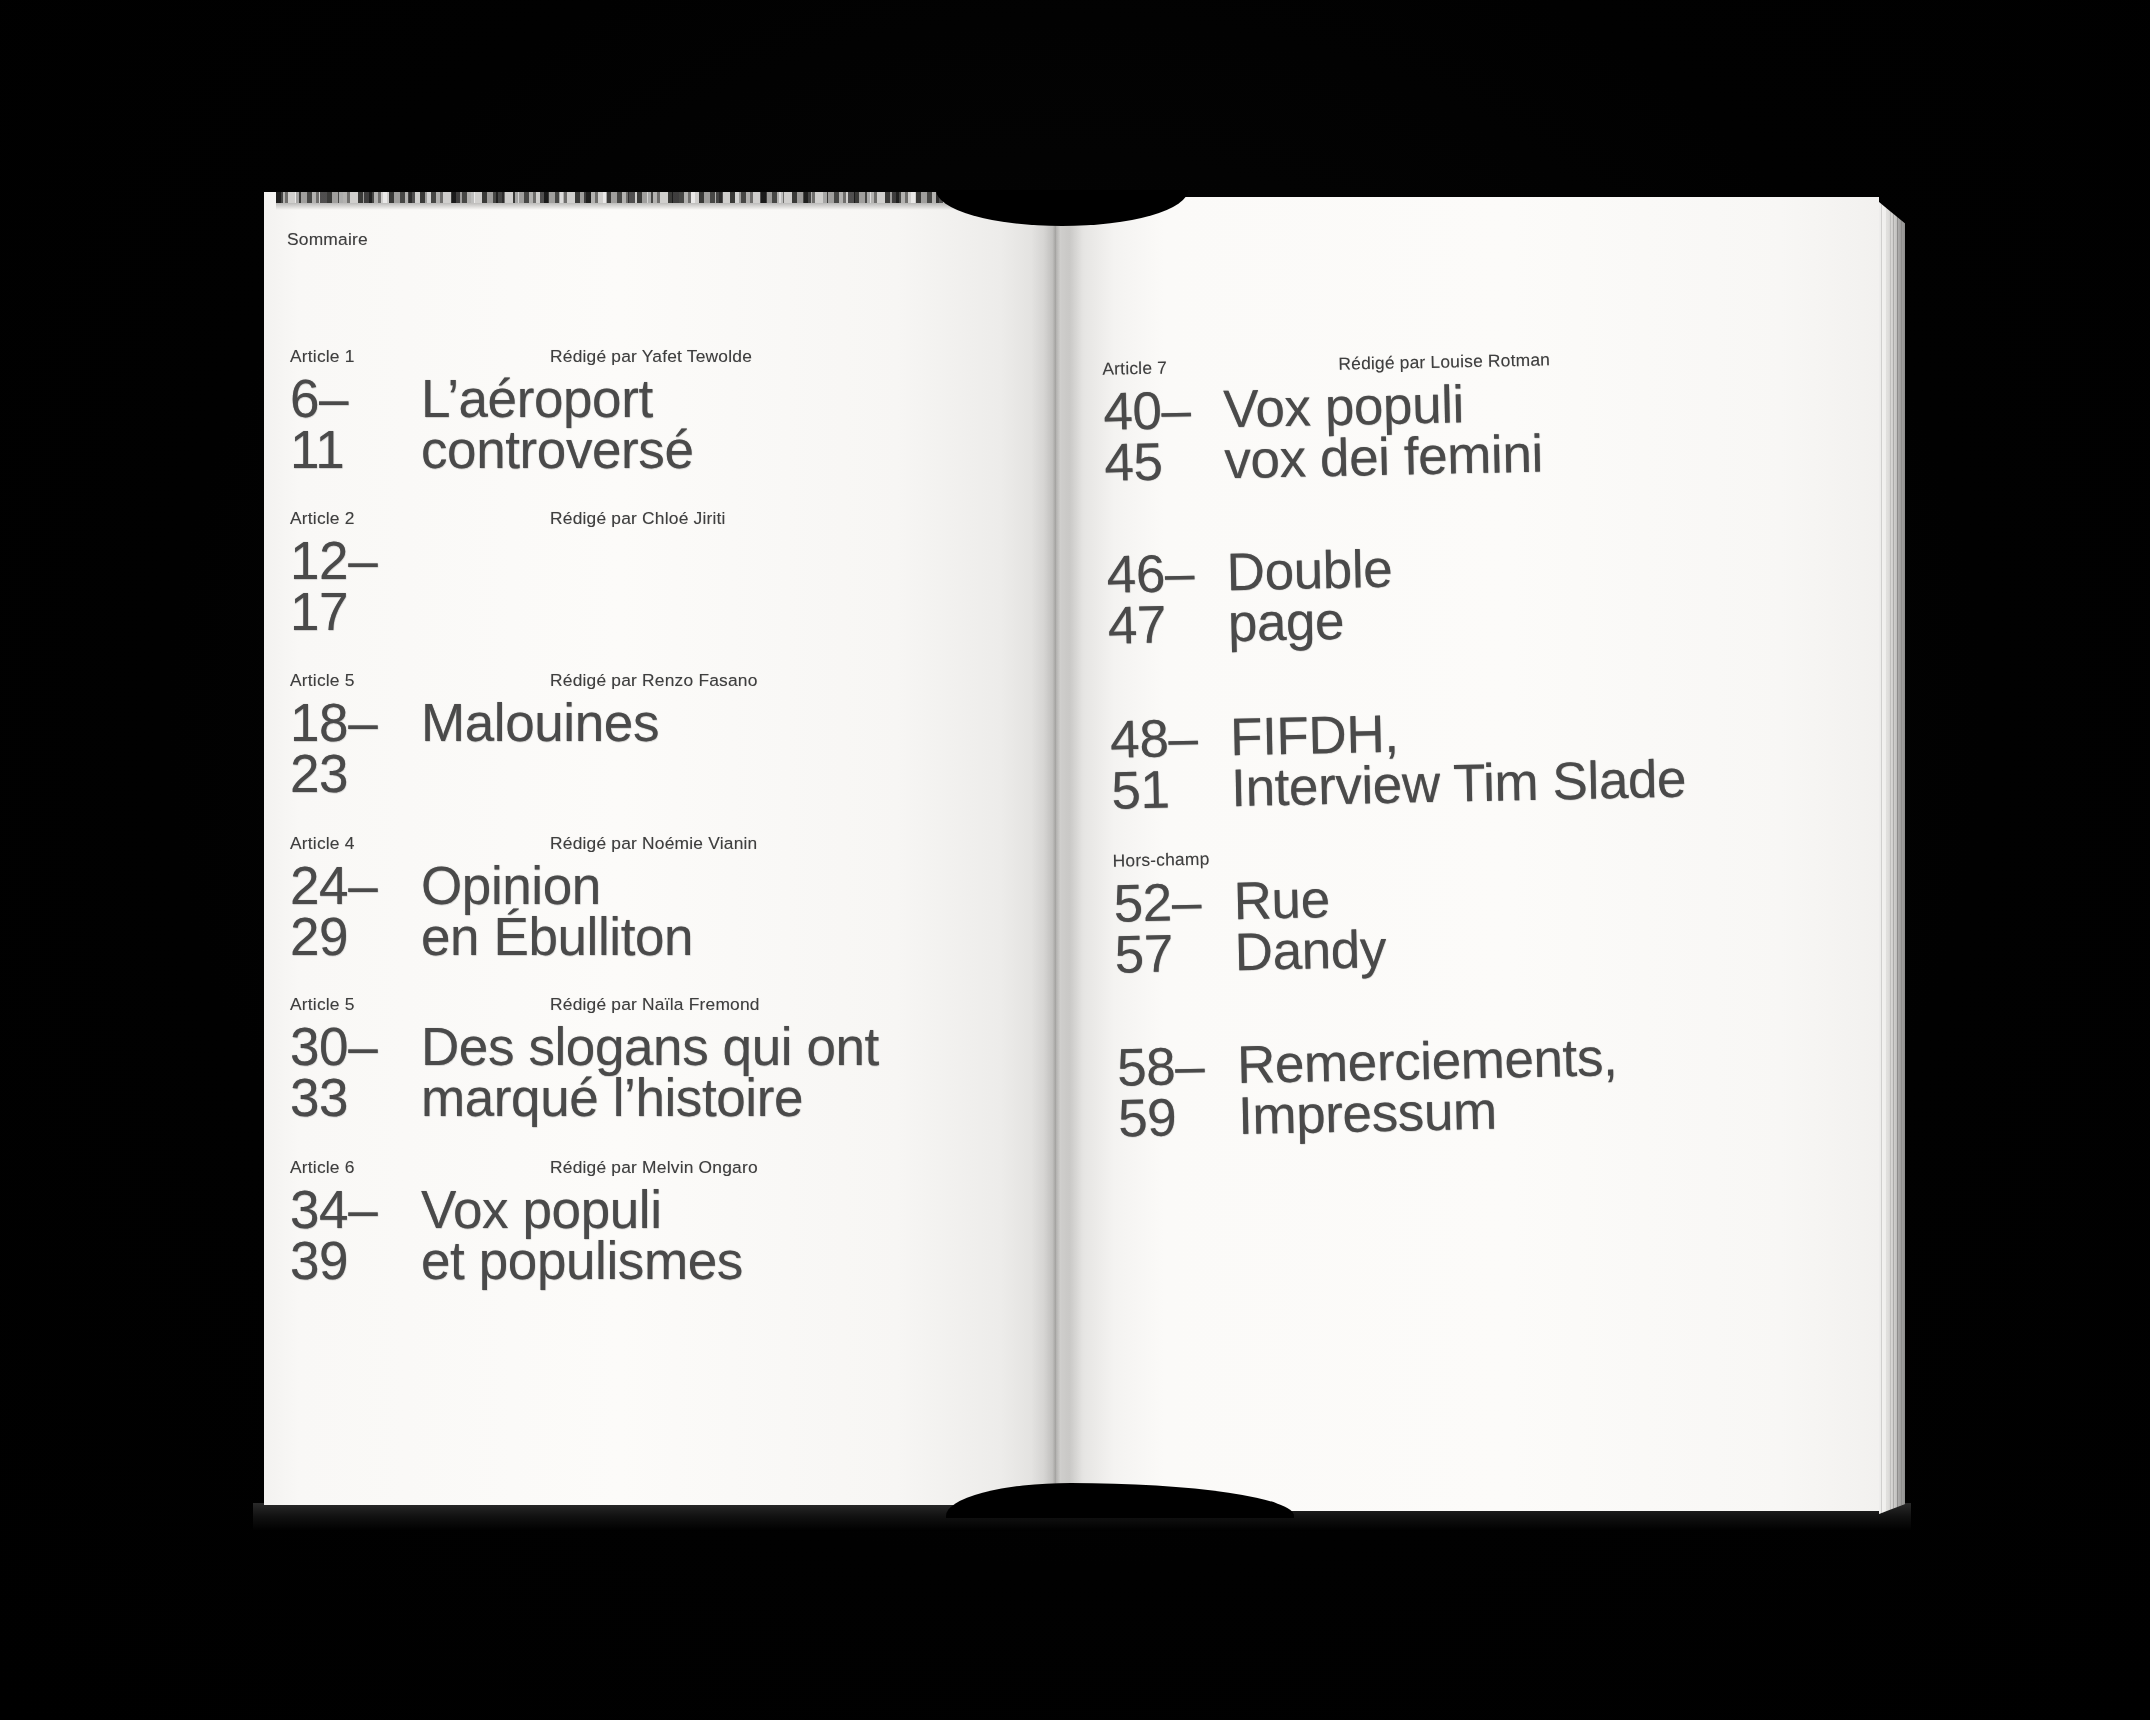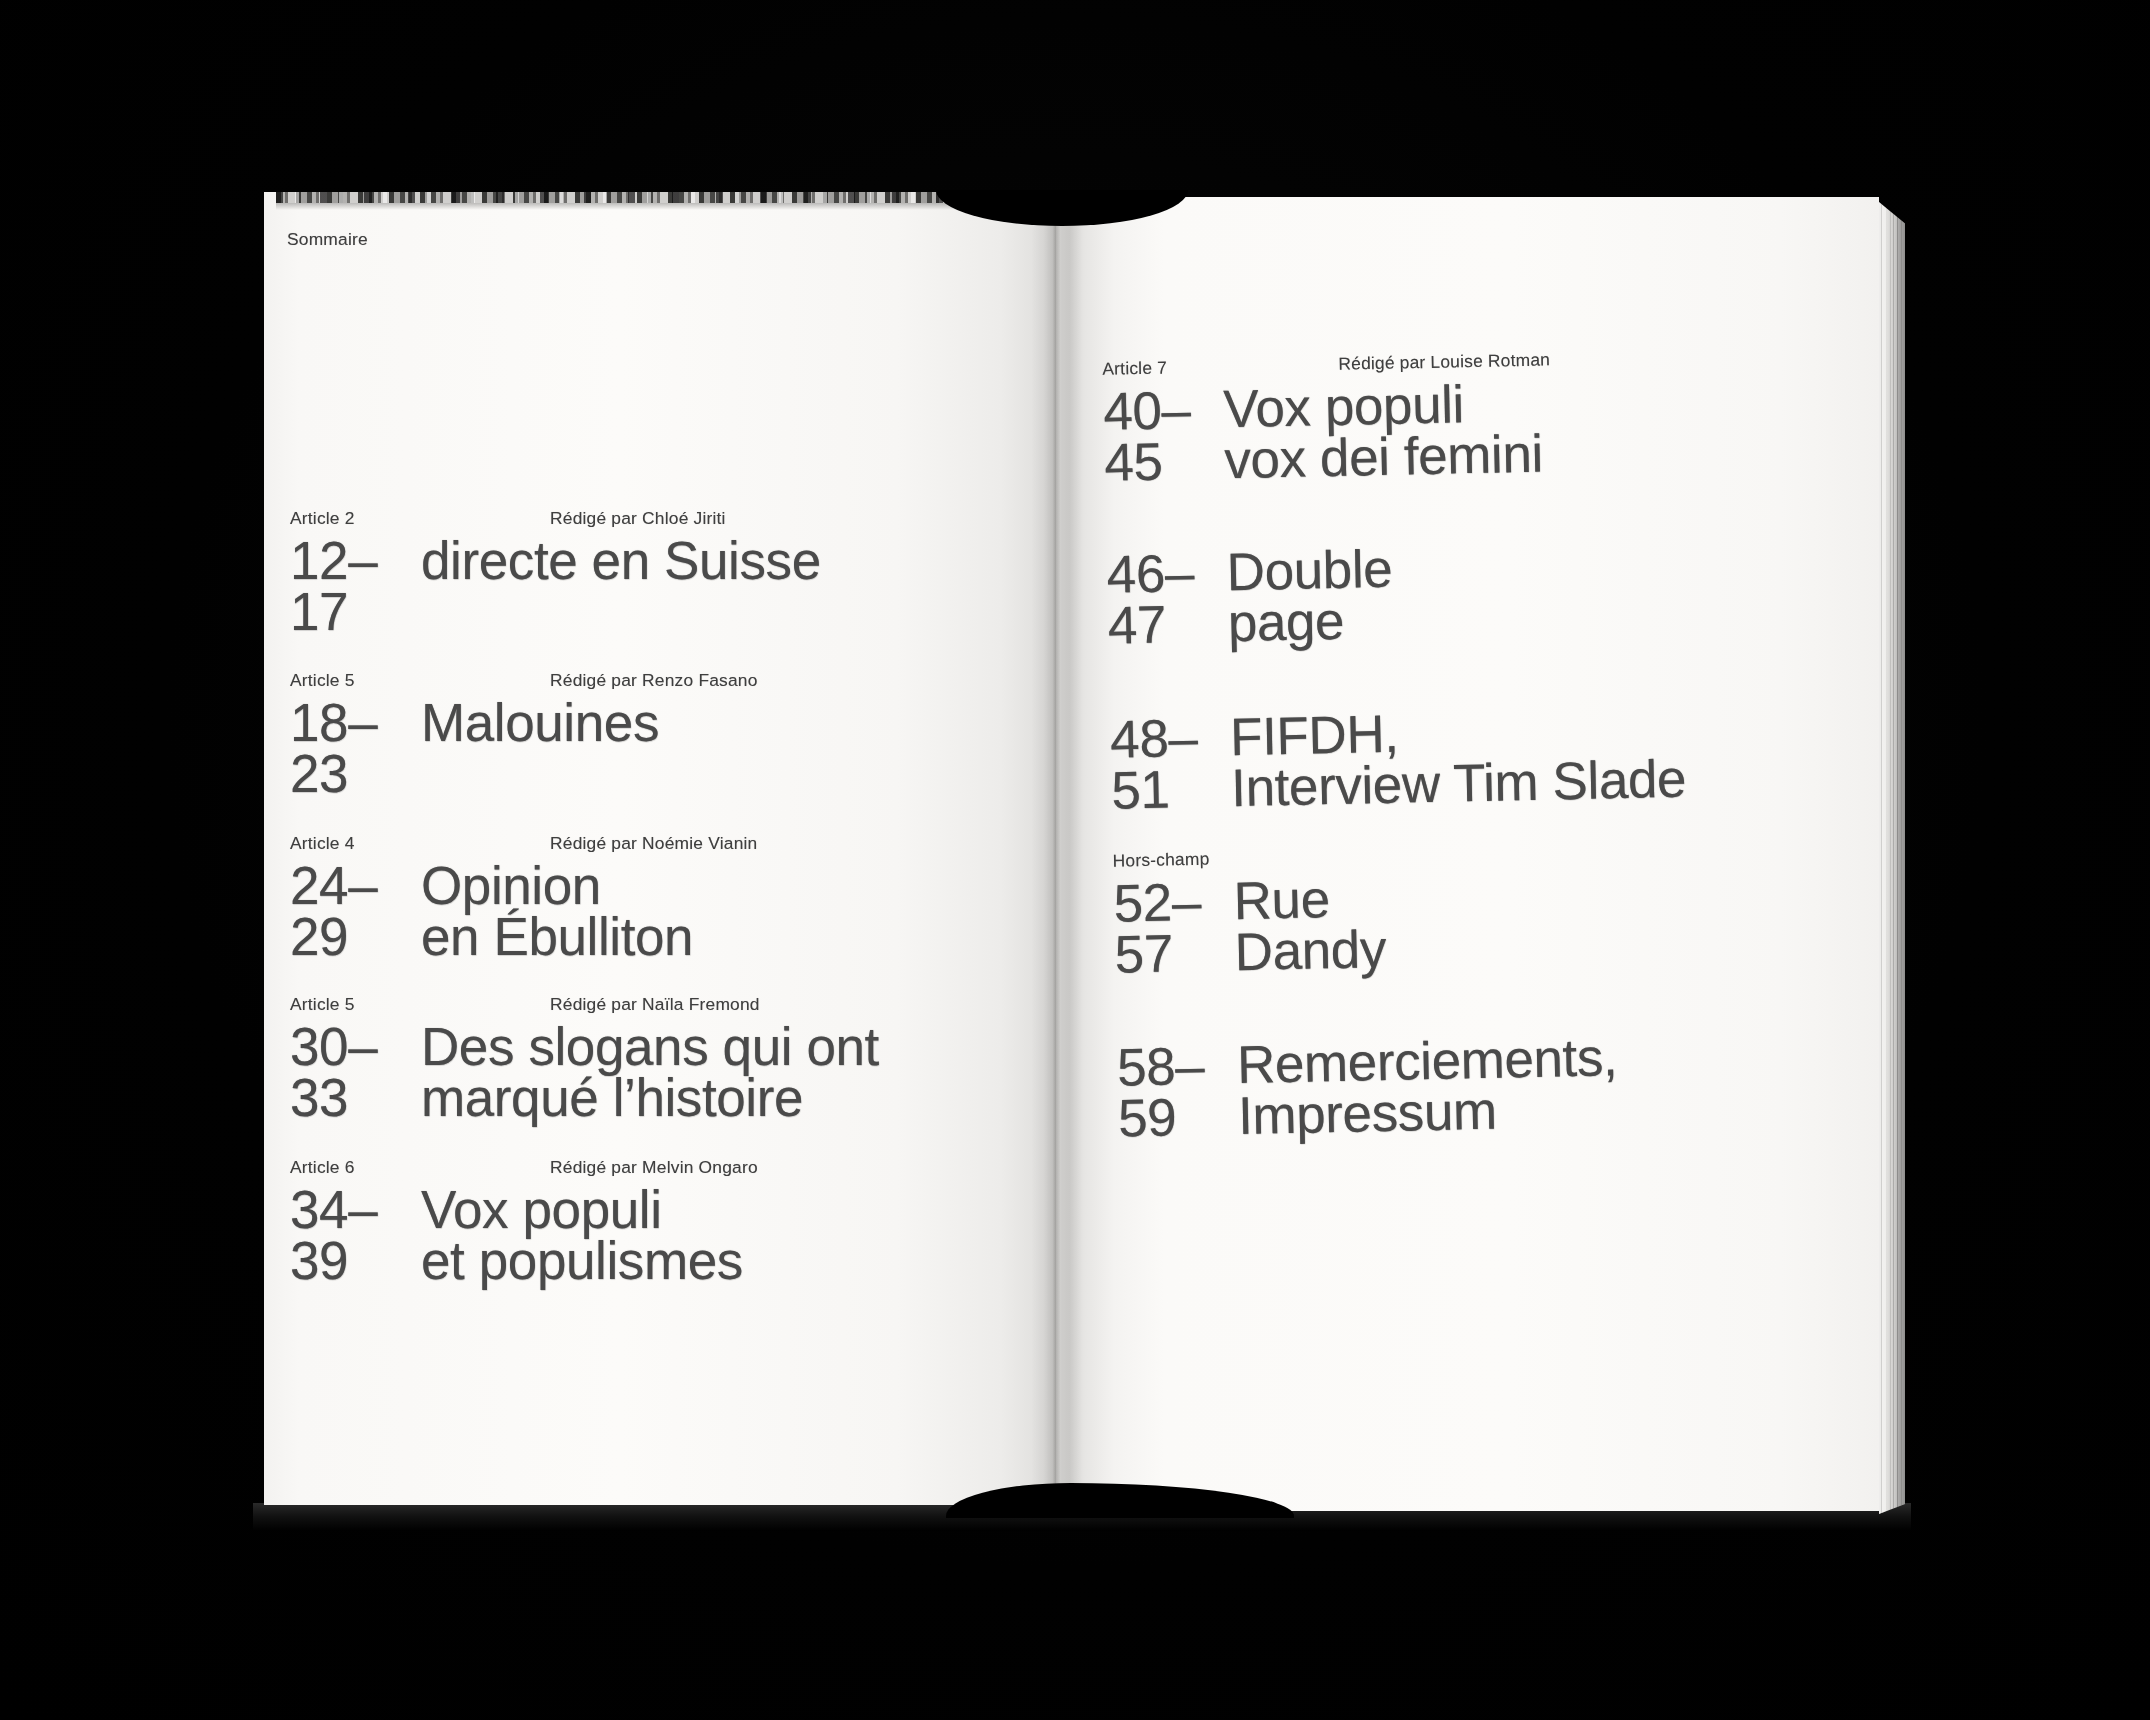--- a/index.html
+++ b/index.html
@@ -103,31 +103,44 @@
 
   <div class="bottom-shadow"></div>
 
   <div class="page page-left">
     <div class="lp-top-grunge"></div>
     <div class="lp-top-grunge-shadow"></div>
     <div class="lp-inner">
 
       <div class="page-header">Sommaire</div>
 
+      <div class="entry" style="top:154px">
+        <span class="article-label">Article 1</span>
+        <span class="author-label">Rédigé par Yafet Tewolde</span>
+        <div class="big-row">
+          <div class="num-col">
+            <div>6–</div>
+            <div>11</div>
+          </div>
+          <div class="title-col">
+            <div>L’aéroport</div>
+            <div>controversé</div>
+          </div>
+        </div>
+      </div>
 
       <div class="entry" style="top:316px">
         <span class="article-label">Article 2</span>
         <span class="author-label">Rédigé par Chloé Jiriti</span>
         <div class="big-row">
           <div class="num-col">
             <div>12–</div>
             <div>17</div>
           </div>
           <div class="title-col">
-            <div>directe en Suisse</div>
           </div>
         </div>
       </div>
 
       <div class="entry" style="top:478px">
         <span class="article-label">Article 5</span>
         <span class="author-label">Rédigé par Renzo Fasano</span>
         <div class="big-row">
           <div class="num-col">
             <div>18–</div>

